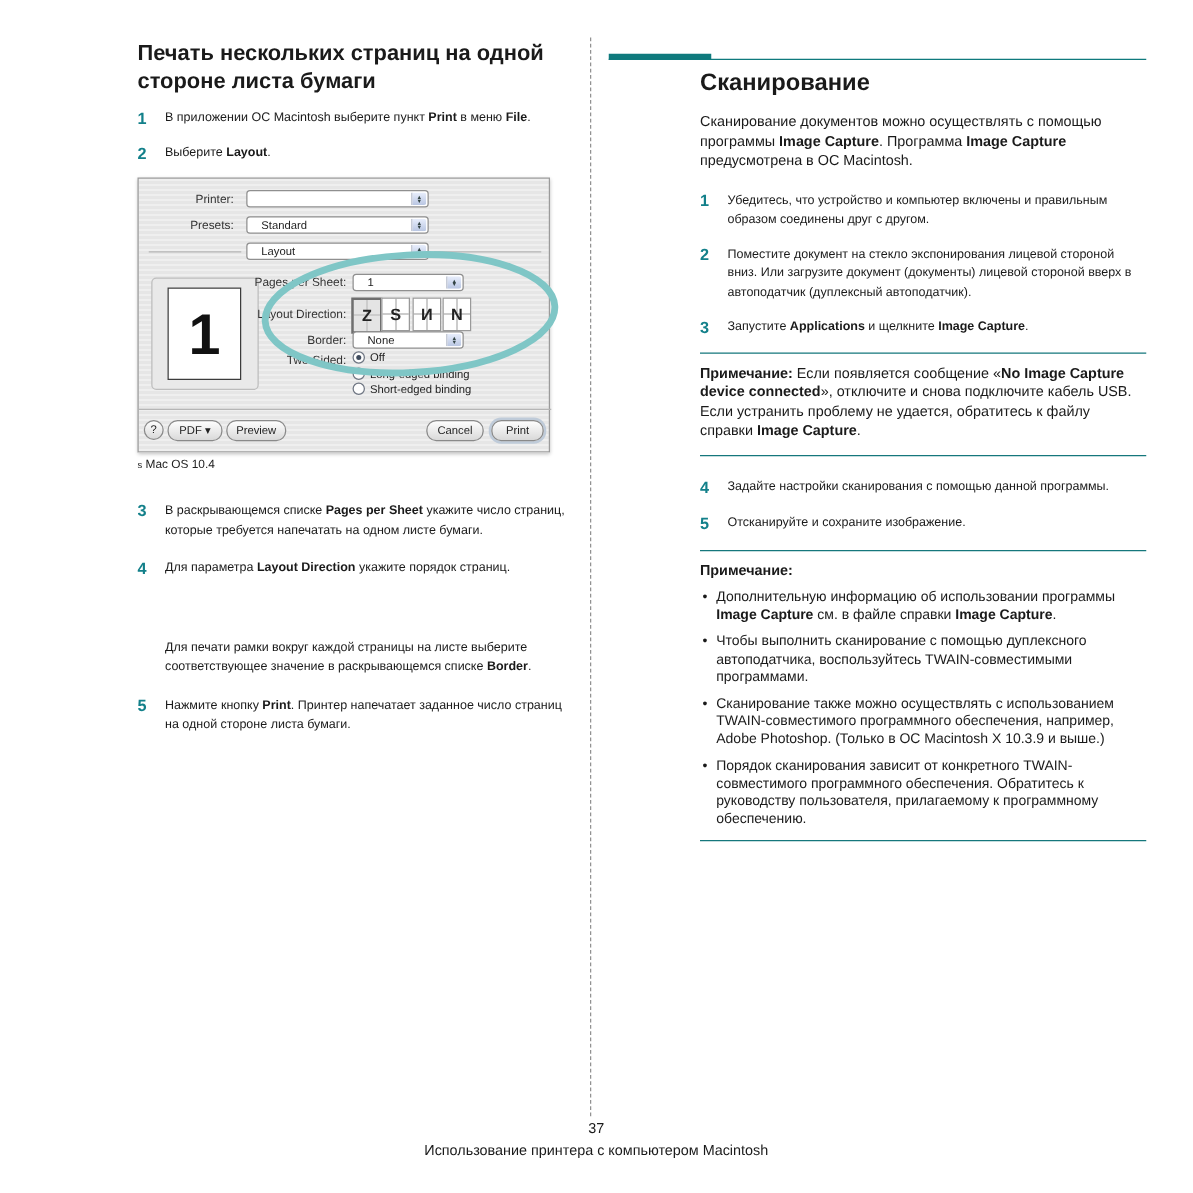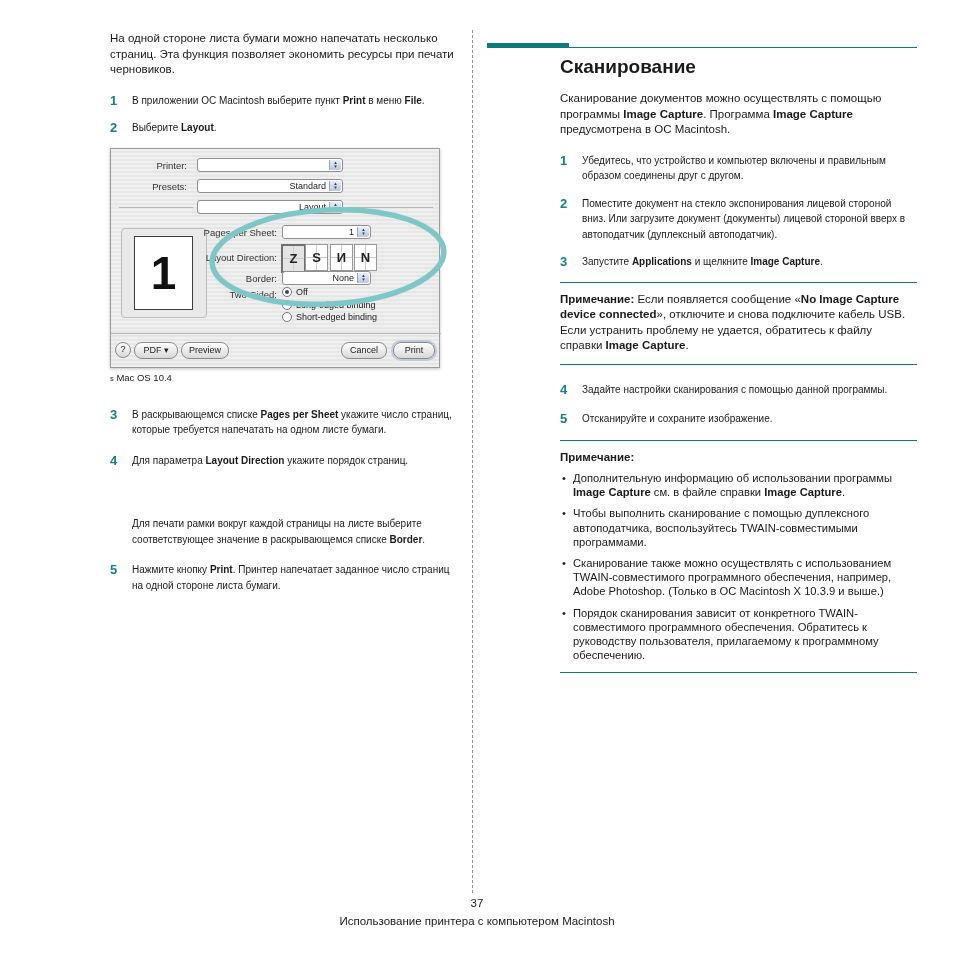--- a/index.html
+++ b/index.html
@@ -37,21 +37,21 @@
   .footer-text{position:absolute;left:0;top:915px;width:954px;text-align:center;font-size:11.5px;}
   
   .dialog-wrap{position:relative;width:330px;height:220px;margin:4px 0 4px;}
   .dialog{
     position:absolute;inset:0;border:1px solid #9b9b9b;
     background:repeating-linear-gradient(180deg,#efefef 0 2px,#e6e6e6 2px 4px);
     box-shadow:0 1px 3px rgba(0,0,0,.25);font-size:9.5px;color:#222;
   }
   .dlabel{position:absolute;text-align:right;color:#333;}
   .dd{position:absolute;height:14px;background:#fff;border:1px solid #8f8f8f;border-radius:3px;
-      font-size:9px;line-height:13px;padding:0 16px 0 22px;box-sizing:border-box;white-space:nowrap;overflow:hidden;text-align:right;}
+      font-size:9px;line-height:13px;padding:0 16px 0 11px;box-sizing:border-box;white-space:nowrap;overflow:hidden;}
   .dd .stepper{position:absolute;right:1px;top:1px;bottom:1px;width:11px;background:linear-gradient(#e8eefc,#b9c6e2);
       border-left:1px solid #9aa4b8;border-radius:0 2px 2px 0;display:flex;flex-direction:column;
       align-items:center;justify-content:center;color:#344;font-size:4.5px;line-height:3.5px;}
   .sepline{position:absolute;height:1px;background:#b5b5b5;}
   .preview-panel{position:absolute;left:10px;top:79px;width:84px;height:88px;background:#e9e9e9;
       border:1px solid #bdbdbd;border-radius:4px;}
   .preview-page{position:absolute;left:12px;top:7px;width:57px;height:72px;background:#fff;border:1px solid #3c3c3c;
       display:flex;align-items:center;justify-content:center;font-size:46px;font-weight:bold;color:#111;}
   .ldbtn{position:absolute;width:21px;height:25px;background:#fff;border:1px solid #999;
       background-image:linear-gradient(to right,transparent 48%,#ccc 48%,#ccc 54%,transparent 54%),
@@ -70,21 +70,21 @@
   .ellipse-svg{position:absolute;left:0;top:0;pointer-events:none;overflow:visible;}
   .caption{font-size:9.5px;margin:1px 0 24px;color:#222;}
   .caption .marker{font-size:7.5px;}
 </style>
 </head>
 <body>
 
 <div class="divider"></div>
 
 <div class="col-left">
-  <p class="para">На одной стороне листа бумаги можно напечатать несколько страниц. Эта функция позволяет экономить ресурсы при печати черновиков.</p>
+  <h1 class="h-left">Печать нескольких страниц на одной стороне листа бумаги</h1>
 
   <div class="step">
     <span class="num">1</span>
     <span class="txt"><span>В приложении ОС Macintosh выберите пункт </span><b>Print</b><span> в меню </span><b>File</b><span>.</span></span>
   </div>
   <div class="step">
     <span class="num">2</span>
     <span class="txt"><span>Выберите </span><b>Layout</b><span>.</span></span>
   </div>
 

